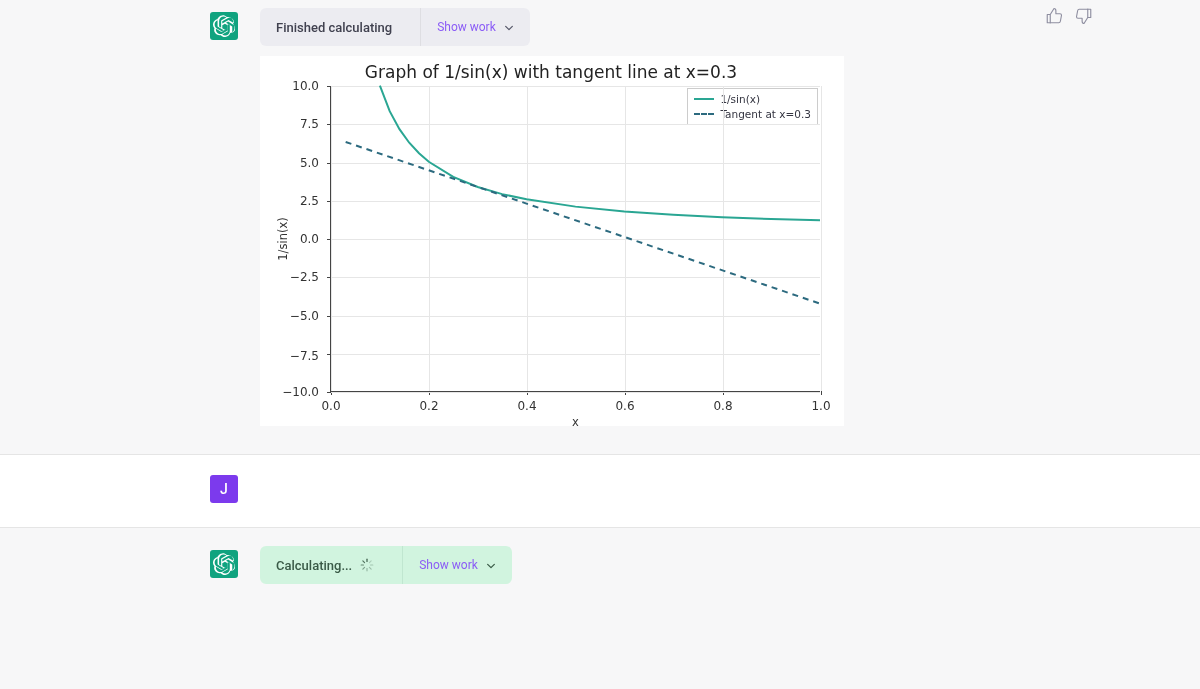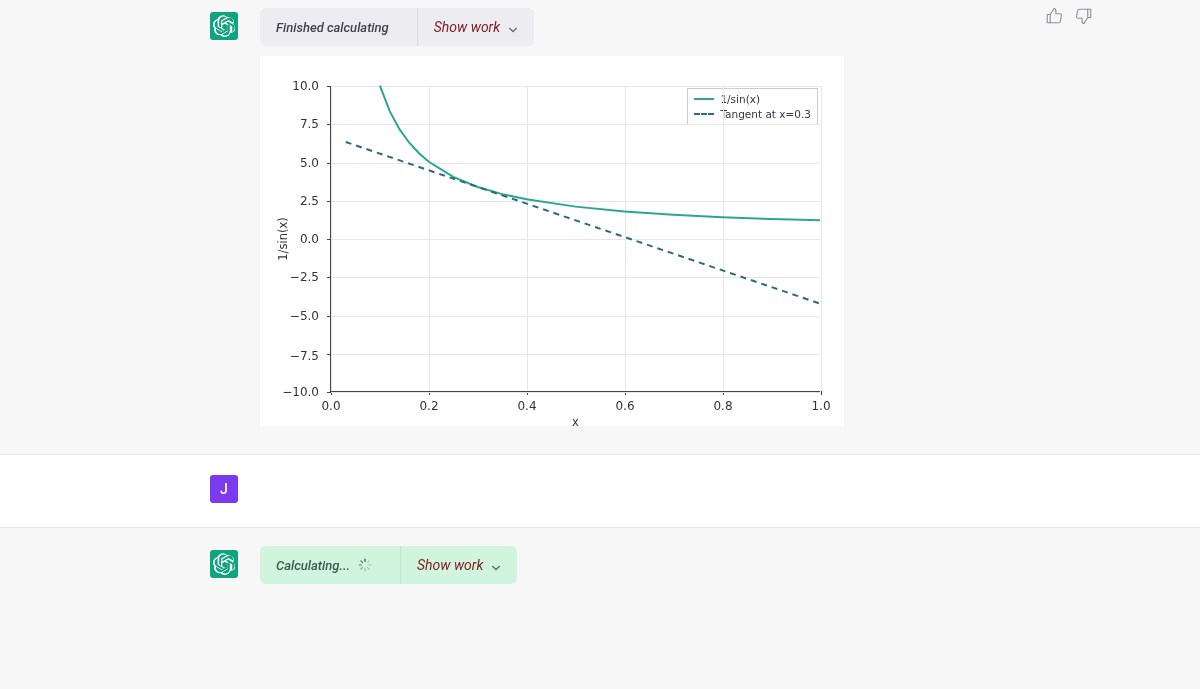--- a/index.html
+++ b/index.html
@@ -57,21 +57,20 @@
 
   
   .status-pill {
     display: inline-flex;
     align-items: center;
     gap: 12px;
     border-radius: 6px;
     padding: 0 0;
     height: 38px;
     font-size: 13px;
-    font-style: italic;
   }
   .status-pill.finished {
     background: #ececf1;
     color: #40414f;
   }
   .status-pill.calculating {
     background: #d1f4df;
     color: #3a5a47;
     text-align: center;
   }
@@ -81,22 +80,22 @@
     align-items: center;
     gap: 8px;
     font-weight: 500;
   }
   .pill-showwork {
     border-left: 1px solid rgba(0,0,0,0.06);
     padding: 0 16px;
     display: flex;
     align-items: center;
     gap: 8px;
-    font-size: 14px;
-    color: #7f1d1d;
+    font-size: 12px;
+    color: #8b5cf6;
     cursor: pointer;
     height: 100%;
   }
   .calculating .pill-showwork {
     border-left-color: rgba(0,80,40,0.08);
   }
   .chevron {
     width: 10px;
     height: 10px;
     display: inline-block;
@@ -234,20 +233,21 @@
               <svg viewBox="0 0 12 12" width="10" height="10">
                   <path d="M2 4l4 4 4-4" stroke="#565869" stroke-width="1.5" fill="none" stroke-linecap="round" stroke-linejoin="round"></path>
                 </svg>
             </span>
           </span>
         </div>
 
         
         <div class="chart-card">
           <div class="chart-stage">
+            <div class="chart-title">Graph of 1/sin(x) with tangent line at x=0.3</div>
             <div class="plot-area" id="plot-area">
 
               <div class="legend-box">
                 <div class="legend-row">
                   <span class="legend-swatch-solid"></span>
                   <span>1/sin(x)</span>
                 </div>
                 <div class="legend-row">
                   <span class="legend-swatch-dash"></span>
                   <span>Tangent at x=0.3</span>

